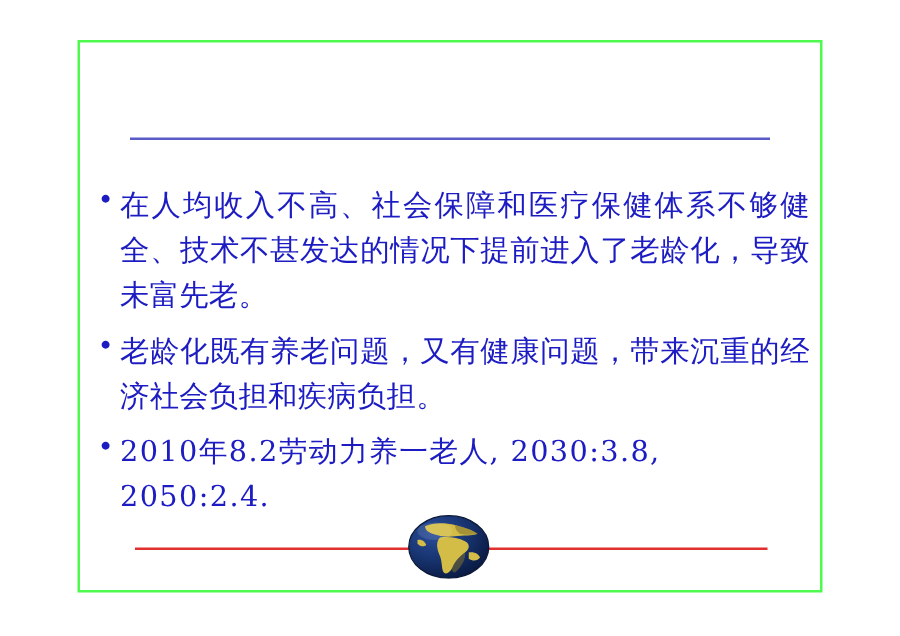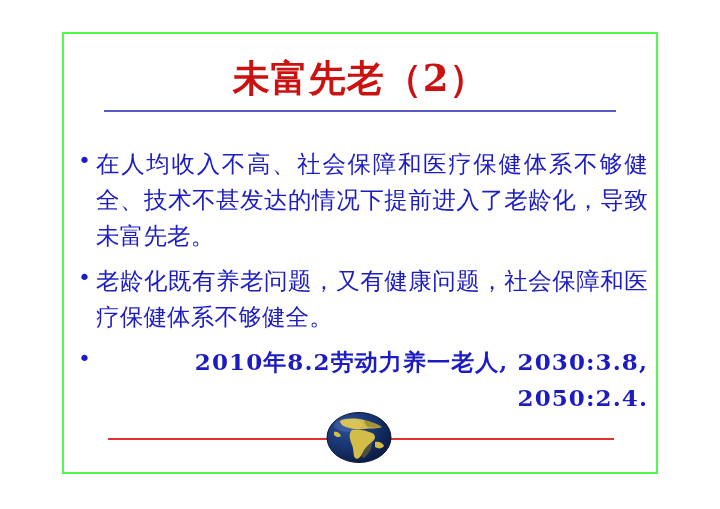--- a/index.html
+++ b/index.html
@@ -92,22 +92,21 @@
     line-height: 36px;
     letter-spacing: 0.2px;
     color: #1c1cc2;
     text-align: justify;
     text-justify: inter-character;
   }
 
   .bullet-text.ascii {
     font-size: 23px;
     letter-spacing: 1.1px;
-    text-align: right;
-    font-weight: bold;
+    text-align: left;
   }
 
   
   #bottom-rule {
     position: absolute;
     left: 108px;
     top: 438px;
     width: 506px;
     height: 2px;
     background: #e03030;
@@ -123,34 +122,33 @@
   }
   #globe svg { display: block; }
 </style>
 </head>
 <body>
 
 <div id="slide">
 
   <div id="frame"></div>
 
-  <div id="title">未富先老（2）</div>
 
   <div id="title-rule"></div>
 
   <div id="body">
 
     <div class="bullet-row">
       <span class="bullet-mark">•</span>
       <span class="bullet-text">在人均收入不高、社会保障和医疗保健体系不够健全、技术不甚发达的情况下提前进入了老龄化，导致未富先老。</span>
     </div>
 
     <div class="bullet-row">
       <span class="bullet-mark">•</span>
-      <span class="bullet-text">老龄化既有养老问题，又有健康问题，社会保障和医疗保健体系不够健全。</span>
+      <span class="bullet-text">老龄化既有养老问题，又有健康问题，带来沉重的经济社会负担和疾病负担。</span>
     </div>
 
     <div class="bullet-row">
       <span class="bullet-mark">•</span>
       <span class="bullet-text ascii">2010年8.2劳动力养一老人, 2030:3.8, 2050:2.4.</span>
     </div>
 
   </div>
 
   <div id="bottom-rule"></div>

